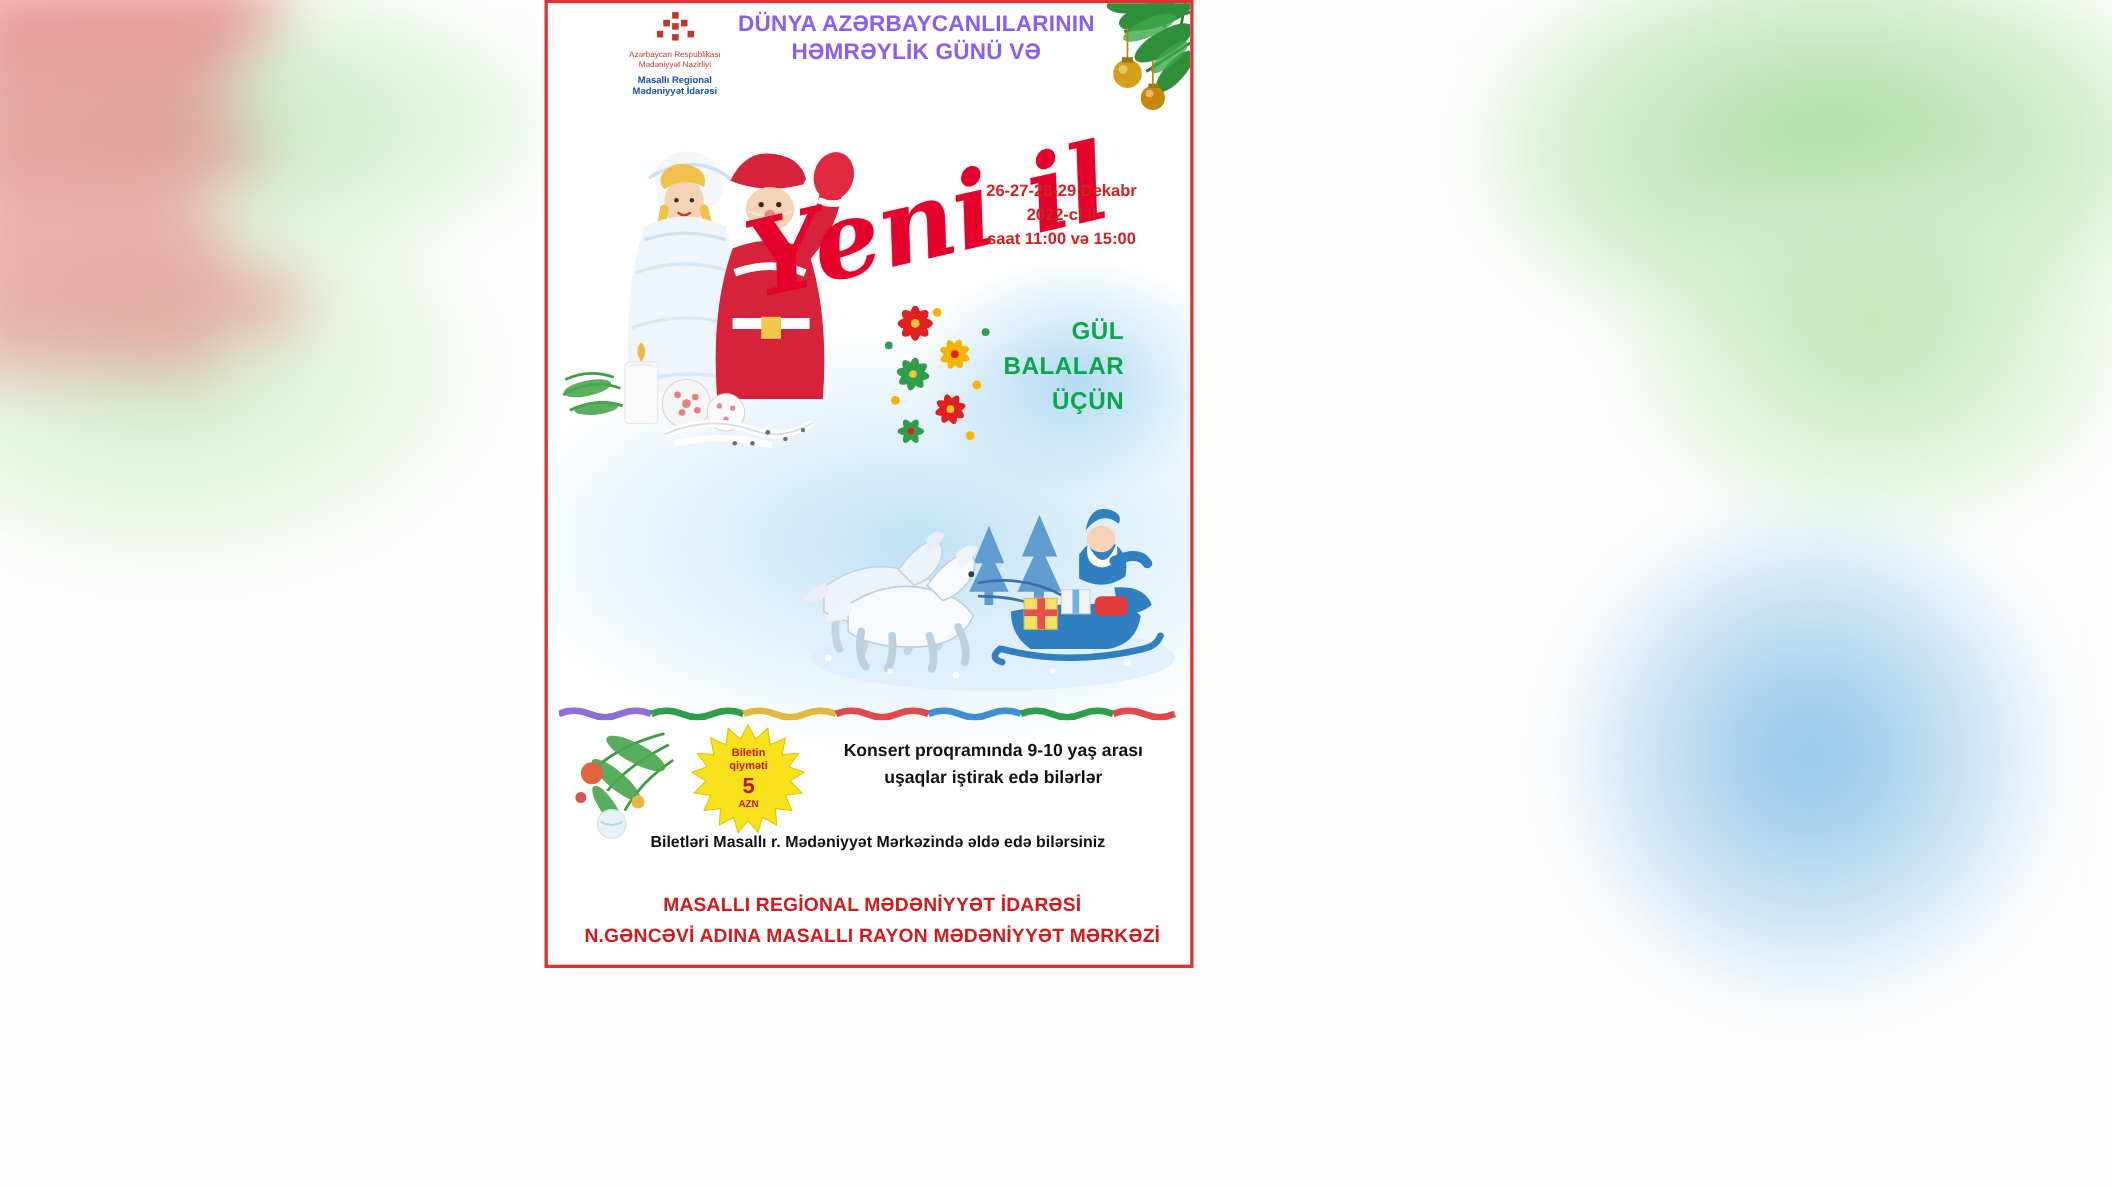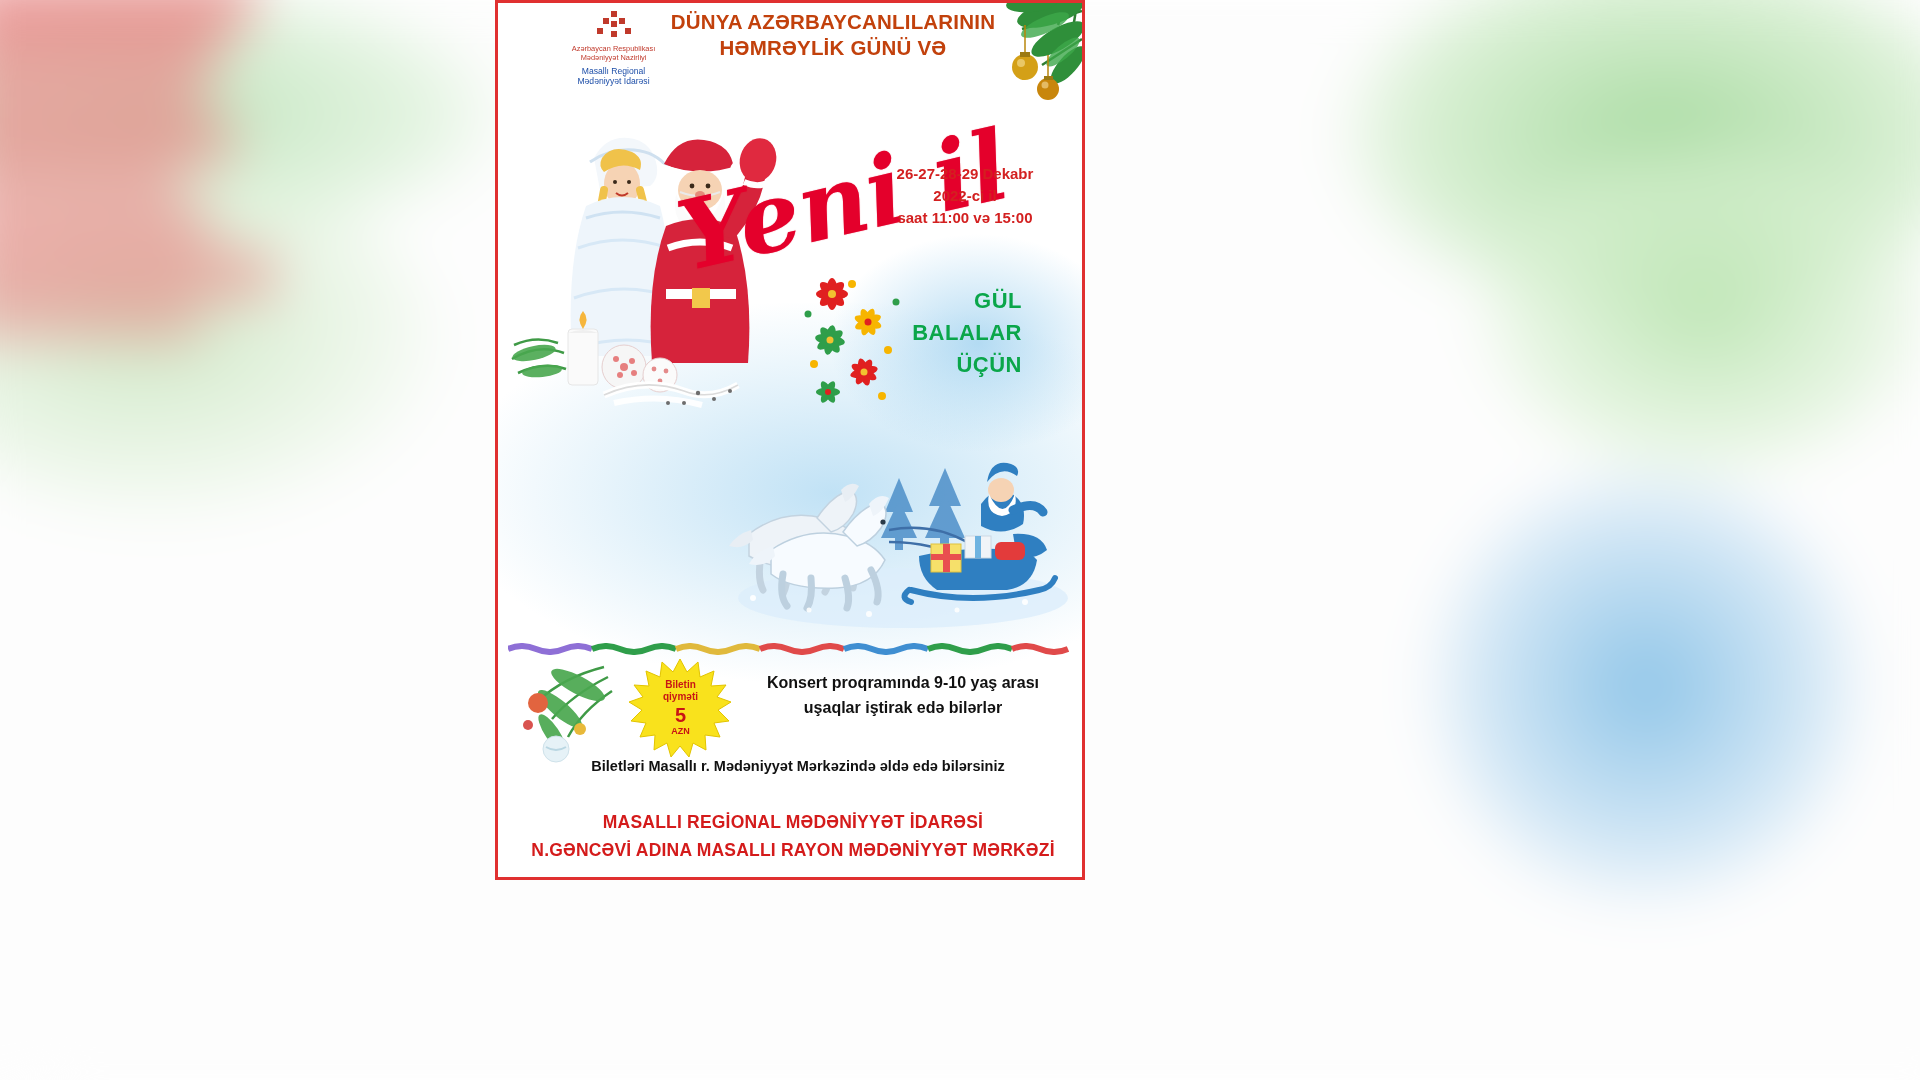--- a/index.html
+++ b/index.html
@@ -96,33 +96,33 @@
   
   .pine-branch { position: absolute; right: 0; top: -8px; width: 200px; height: 150px; }
 
   
   .hdr {
     position: absolute;
     left: 120px;
     top: 6px;
     width: 430px;
     text-align: center;
-    color: #c2410c;
+    color: #8b5cf6;
     font-weight: bold;
     font-size: 20.5px;
     line-height: 1.28;
     letter-spacing: .2px;
     font-family: "Liberation Sans", sans-serif;
   }
 
   
   .logo-block { position: absolute; left: 28px; top: 8px; width: 175px; text-align: center; }
   .logo-mark { width: 34px; height: 26px; margin: 0 auto 3px; }
   .logo-l1 { color: #c0392b; font-size: 7.4px; font-weight: normal; line-height: 1.25; }
-  .logo-l2 { color: #1d4ea8; font-size: 8.6px; font-weight: normal; line-height: 1.25; margin-top: 3px; }
+  .logo-l2 { color: #1d4ea8; font-size: 8.6px; font-weight: bold; line-height: 1.25; margin-top: 3px; }
 
   
   .chars { position: absolute; left: 18px; top: 95px; width: 280px; height: 265px; }
 
   
   .yeni-il {
     position: absolute;
     left: 145px;
     top: 140px;
     width: 420px;

